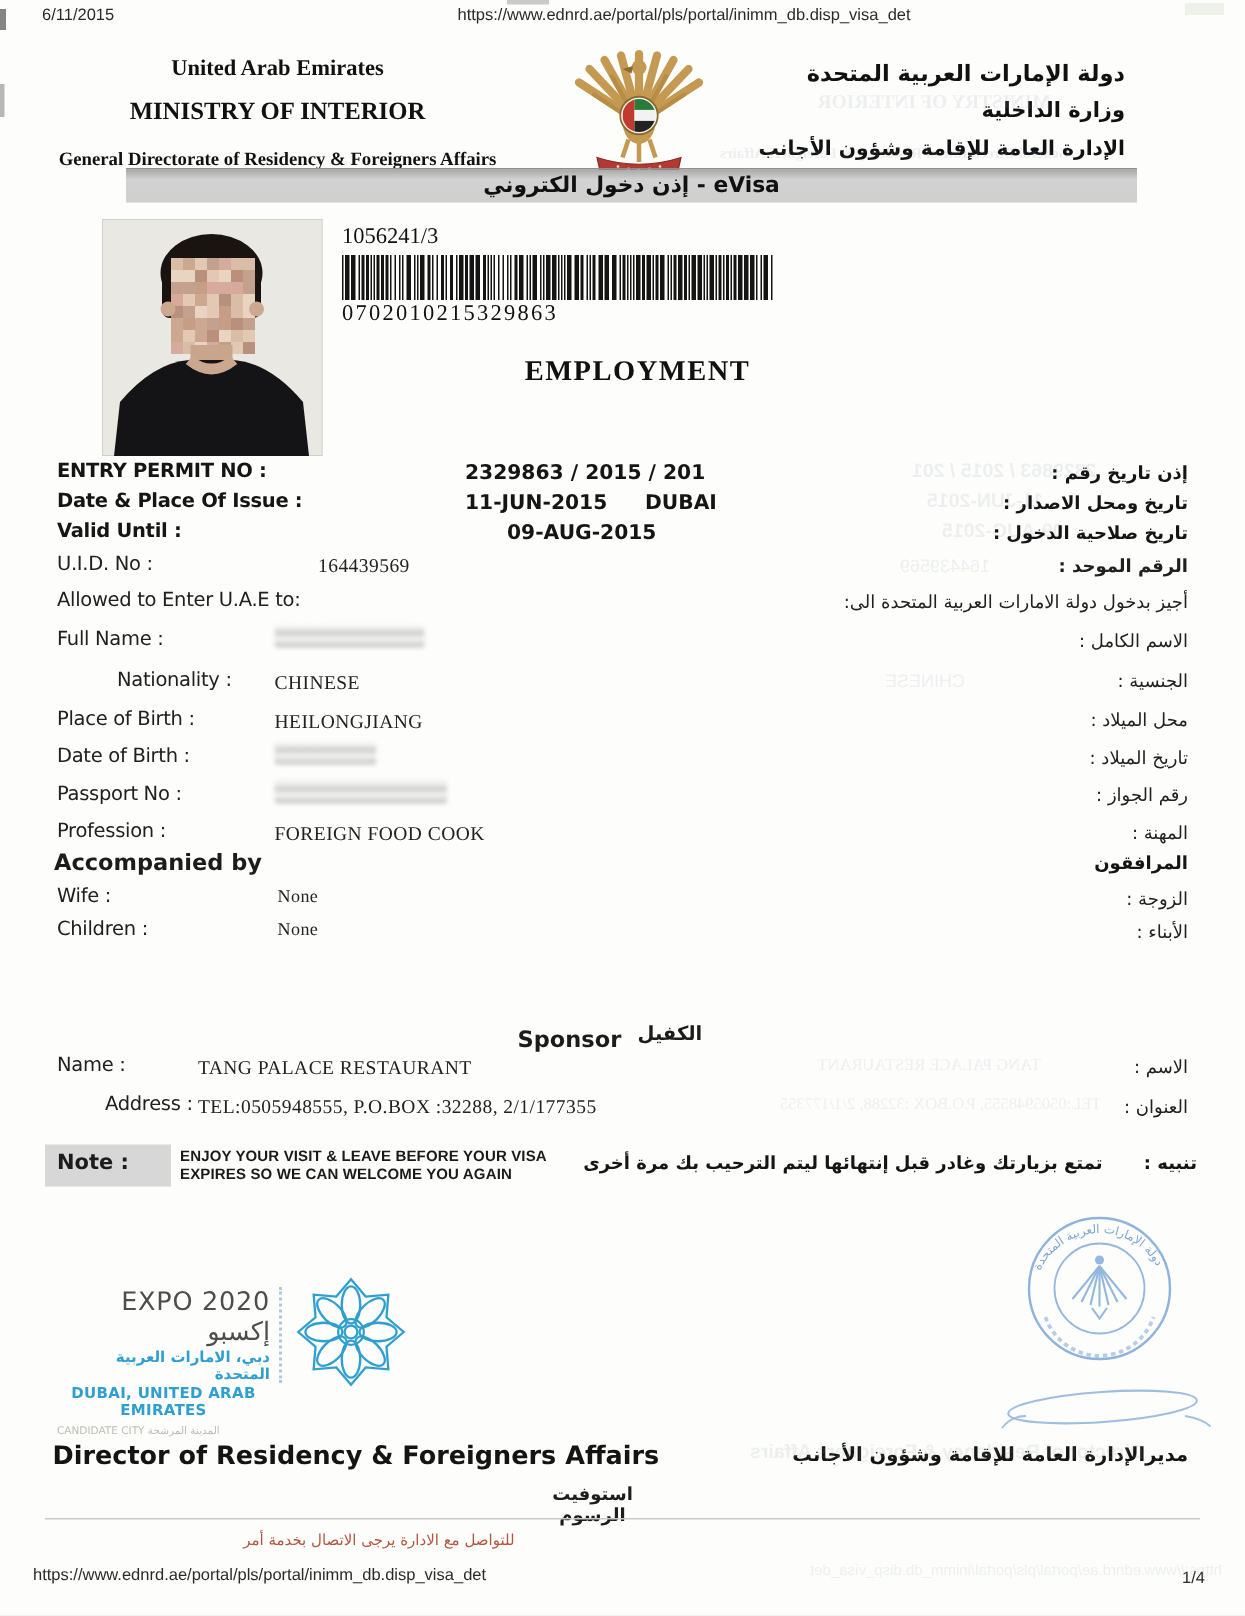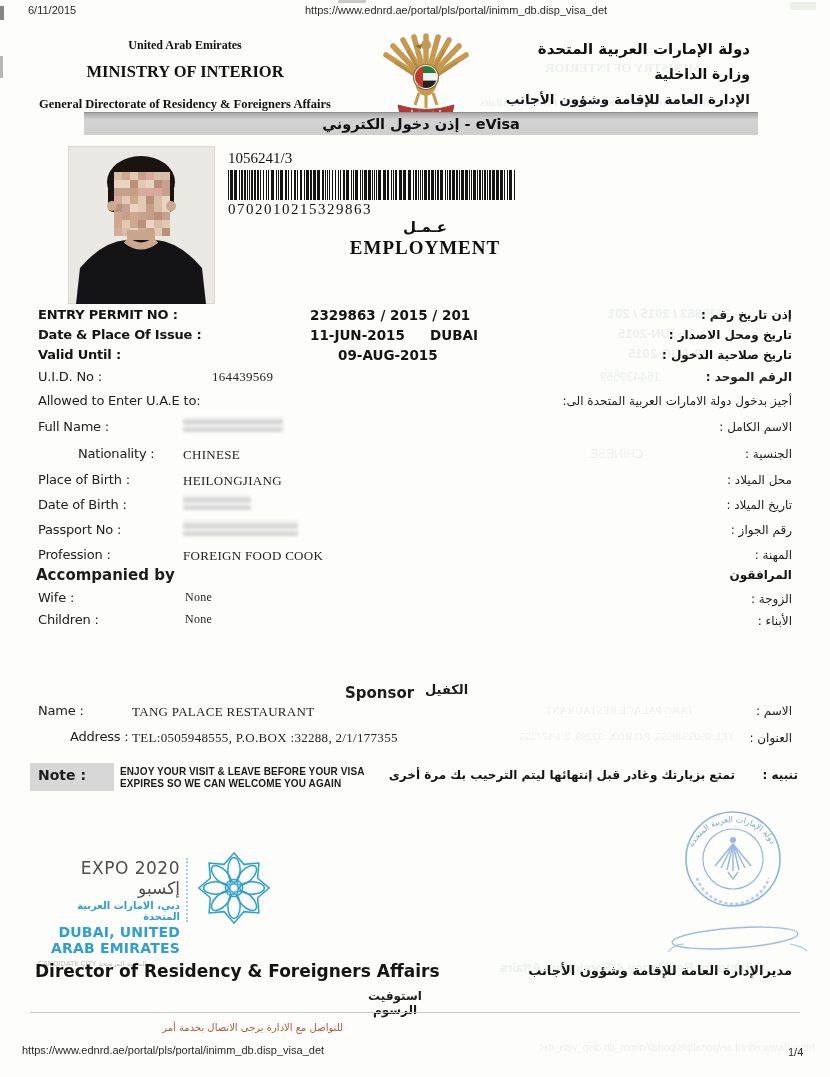--- a/index.html
+++ b/index.html
@@ -34,21 +34,21 @@
 </style>
 </head>
 <body>
 
 <div class="page">
 
   <div class="abs meta-text" style="left:28px;top:4px;">6/11/2015</div>
   <div class="abs meta-text" style="left:305px;top:4px;">https://www.ednrd.ae/portal/pls/portal/inimm_db.disp_visa_det</div>
 
   <div class="abs" style="left:35px;top:38px;width:300px;text-align:center;">
-    <div class="hdr-en" style="font-size:12px;">United Arab Emirates</div>
+    <div class="hdr-en" style="font-size:15px;">United Arab Emirates</div>
     <div class="hdr-en" style="font-size:16.5px;margin-top:9px;">MINISTRY OF INTERIOR</div>
     <div class="hdr-en" style="font-size:12.5px;margin-top:15px;">General Directorate of Residency &amp; Foreigners Affairs</div>
   </div>
 
   <div class="abs" style="left:372px;top:33px;">
     <svg width="108" height="90" viewBox="0 0 108 90">
       <g stroke="#c49a52" stroke-width="5.5" stroke-linecap="round">
         <line x1="54" y1="48" x2="14" y2="22"></line>
           <line x1="54" y1="48" x2="21" y2="13"></line>
         <line x1="54" y1="48" x2="31" y2="7"></line>
@@ -268,21 +268,20 @@
         <rect x="268" y="0" width="3" height="30" fill="#141414"></rect>
         <rect x="272" y="0" width="3" height="30" fill="#141414"></rect>
         <rect x="276" y="0" width="1" height="30" fill="#141414"></rect>
         <rect x="279" y="0" width="1" height="30" fill="#141414"></rect>
         <rect x="281" y="0" width="3" height="30" fill="#141414"></rect>
         <rect x="286" y="0" width="1" height="30" fill="#141414"></rect>
       </svg>
   </div>
   <div class="abs serif" style="left:228px;top:201px;font-size:15px;letter-spacing:1.5px;color:#111;">0702010215329863</div>
 
-  <div class="abs ar b" style="left:230px;top:218px;width:390px;text-align:center;font-size:15px;color:#111;">عـمـل</div>
   <div class="abs serif b" style="left:230px;top:237px;width:390px;text-align:center;font-size:19px;letter-spacing:1px;color:#111;">EMPLOYMENT</div>
 
   <div class="abs field-label-b" style="left:38px;top:307px;">ENTRY PERMIT NO :</div>
   <div class="abs field-label-b" style="left:38px;top:327px;">Date &amp; Place Of Issue :</div>
   <div class="abs field-label-b" style="left:38px;top:347px;">Valid Until :</div>
   <div class="abs field-label" style="left:38px;top:369px;">U.I.D. No :</div>
   <div class="abs field-label" style="left:38px;top:393px;">Allowed to Enter U.A.E to:</div>
   <div class="abs field-label" style="left:38px;top:419px;">Full Name :</div>
   <div class="abs field-label" style="left:38px;top:446px;margin-left:40px;">Nationality :</div>
   <div class="abs field-label" style="left:38px;top:472px;">Place of Birth :</div>
@@ -343,21 +342,21 @@
   <div class="abs note-band" style="left:30px;top:763px;width:84px;height:28px;"></div>
   <div class="abs wide b" style="left:38px;top:767px;font-size:14px;">Note :</div>
   <div class="abs note-text" style="left:120px;top:766px;">ENJOY YOUR VISIT &amp; LEAVE BEFORE YOUR VISA</div>
   <div class="abs note-text" style="left:120px;top:778px;">EXPIRES SO WE CAN WELCOME YOU AGAIN</div>
   <div class="abs ar ar-label-b" style="right:32px;top:768px;">تنبيه :</div>
   <div class="abs ar ar-label-b" style="right:95px;top:768px;">تمتع بزيارتك وغادر قبل إنتهائها ليتم الترحيب بك مرة أخرى</div>
 
   <div class="abs" style="left:38px;top:858px;width:142px;text-align:right;">
     <div class="wide" style="font-size:17px;color:#4d4d4d;letter-spacing:.5px;">EXPO 2020 إكسبو</div>
     <div class="ar b" style="font-size:10px;color:#2f9fd0;margin-top:2px;">دبي، الامارات العربية المتحدة</div>
-    <div class="wide b" style="font-size:14px;color:#2f9fd0;margin-top:2px;letter-spacing:.2px;">DUBAI, UNITED ARAB EMIRATES</div>
+    <div class="wide b" style="font-size:10px;color:#2f9fd0;margin-top:2px;letter-spacing:.2px;text-align:center;">DUBAI, UNITED ARAB EMIRATES</div>
     <div class="wide" style="font-size:7px;color:#bdbdb6;margin-top:4px;text-align:left;">CANDIDATE CITY  المدينة المرشحة</div>
   </div>
   <div class="abs" style="left:186px;top:858px;height:64px;border-left:2px dotted #8ab6cc;opacity:.7;"></div>
   <div class="abs" style="left:196px;top:850px;">
     <svg width="76" height="76" viewBox="0 0 80 80" fill="none" stroke="#2f9fd0" stroke-width="1.6">
       <polygon points="77,40 64.9,50.3 66.2,66.2 50.3,64.9 40,77 29.7,64.9 13.8,66.2 15.1,50.3 3,40 15.1,29.7 13.8,13.8 29.7,15.1 40,3 50.3,15.1 66.2,13.8 64.9,29.7"></polygon>
       <ellipse cx="40" cy="21" rx="6.5" ry="13"></ellipse>
       <ellipse cx="40" cy="21" rx="6.5" ry="13" transform="rotate(45 40 40)"></ellipse>
       <ellipse cx="40" cy="21" rx="6.5" ry="13" transform="rotate(90 40 40)"></ellipse>
       <ellipse cx="40" cy="21" rx="6.5" ry="13" transform="rotate(135 40 40)"></ellipse>

